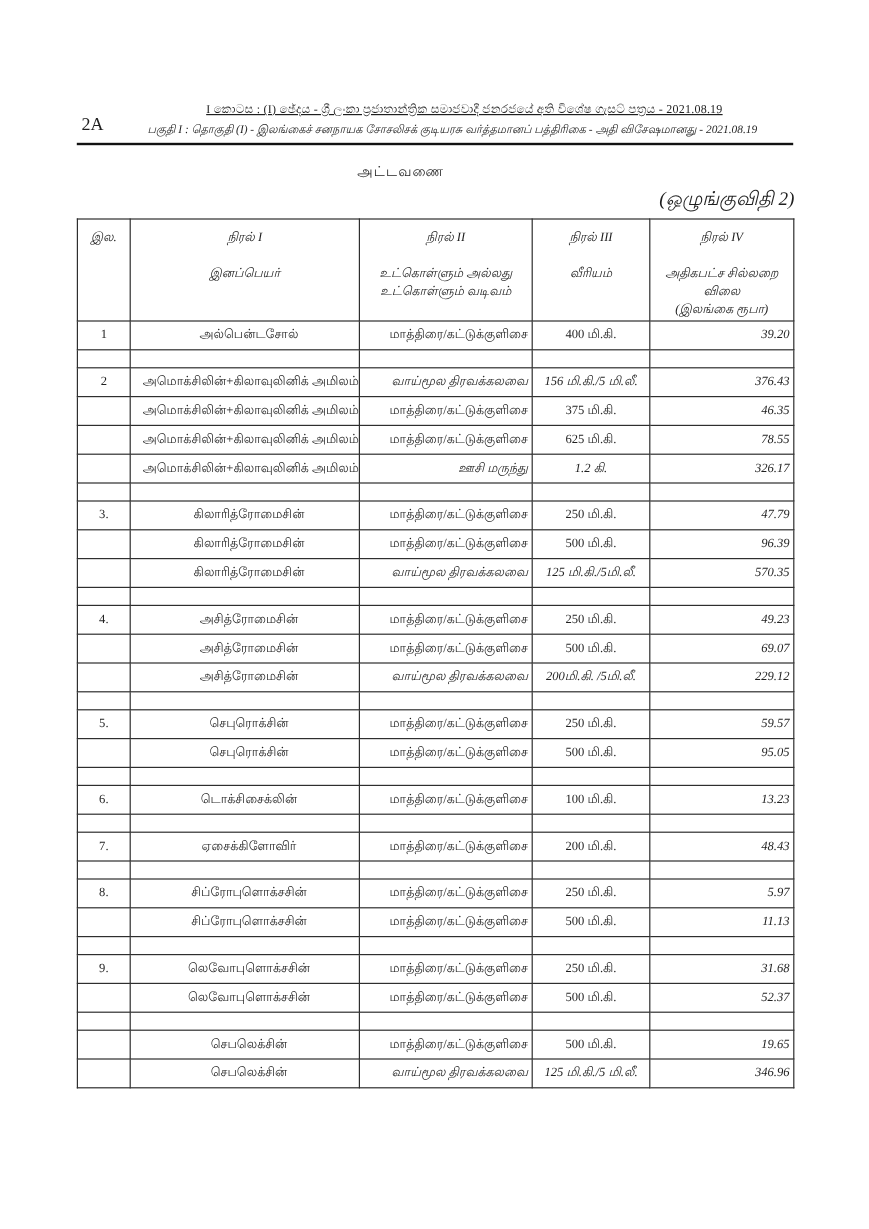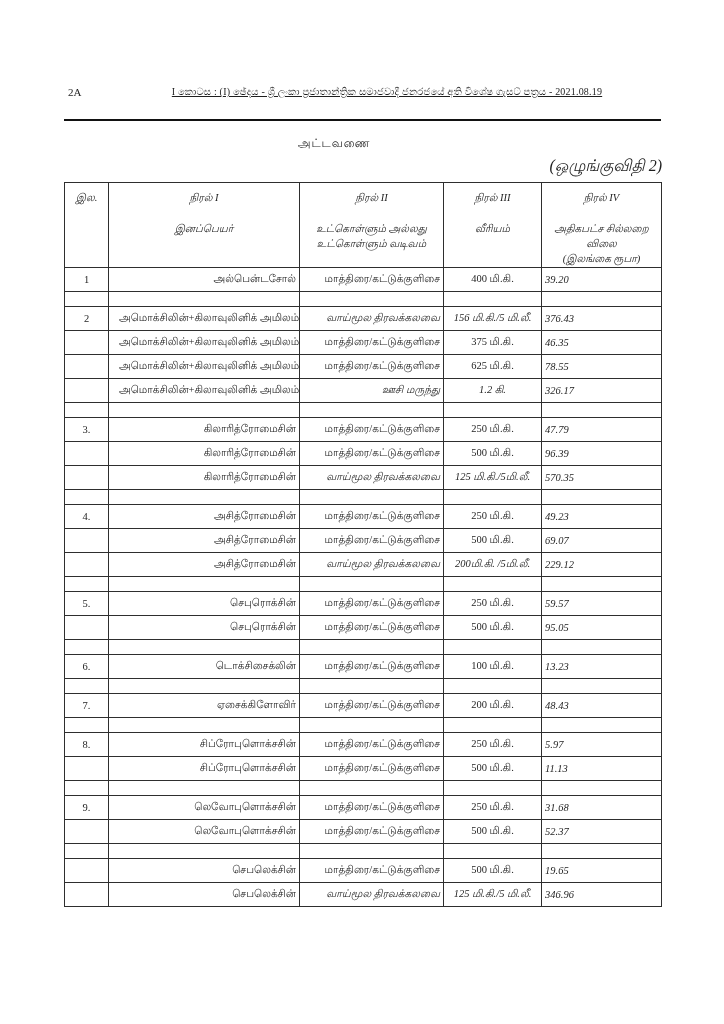--- a/index.html
+++ b/index.html
@@ -6,21 +6,21 @@
   html,body { margin:0; padding:0; }
   body {
     width:724px; height:1024px;
     background:#ffffff;
     font-family:"Liberation Serif", serif;
     color:#1f1f1f;
     -webkit-font-smoothing:antialiased;
   }
   .page { position:relative; width:724px; height:1024px; overflow:hidden; background:#fff; }
 
-  .page-num { position:absolute; top:86px; left:68px; font-size:11px; }
+  .page-num { position:absolute; top:96px; left:68px; font-size:15px; }
   .mast-line1 { position:absolute; top:86px; left:110px; right:60px; text-align:center; font-size:10px; letter-spacing:.2px;text-decoration:underline; }
   .mast-line2 { position:absolute; top:103px; left:80px; right:50px; text-align:center; font-size:9.5px; font-style:italic; }
   .mast-rule { position:absolute; top:119px; left:64px; width:597px; border-top:2.5px solid #121212; }
 
   .sched-title { position:absolute; top:137px; left:0; width:668px; text-align:center; font-size:11.5px; letter-spacing:1px; }
   .reg-note { position:absolute; top:157px; right:62px; font-size:16px; font-style:italic; }
 
   table.price-table {
     position:absolute; top:182px; left:64px;
     width:597px; border-collapse:collapse; table-layout:fixed;border-radius:29px;
@@ -38,33 +38,34 @@
     overflow:hidden; white-space:nowrap;
   }
   .price-table thead tr { height:80px; }
   .price-table th { vertical-align:top; padding-top:9px; font-style:italic; text-align:center; }
   .h-title { margin-bottom:16px; }
   .h-sub { line-height:1.45; white-space:normal; }
 
   tr.data { height:24px; }
   tr.spacer { height:15px; }
   td.col-no { text-align:center; }
-  td.col-name { text-align:right; padding-left:10px; }
+  td.col-name { text-align:center; padding-left:10px; }
   td.col-form { text-align:right; }
   td.col-strength { text-align:center; }
-  td.col-price { text-align:left; font-style:italic;margin-top:36px; }
+  td.col-price { text-align:right; font-style:italic;margin-top:36px; }
   td.it { font-style:italic;font-family:Liberation Serif, serif; }
 </style>
 </head>
 <body>
 
 <div class="page">
 
   <div class="page-num">2A</div>
   <div class="mast-line1">I කොටස : (I) ඡේදය - ශ්‍රී ලංකා ප්‍රජාතාන්ත්‍රික සමාජවාදී ජනරජයේ අති විශේෂ ගැසට් පත්‍රය - 2021.08.19</div>
+  <div class="mast-line2">பகுதி I : தொகுதி (I) - இலங்கைச் சனநாயக சோசலிசக் குடியரசு வர்த்தமானப் பத்திரிகை - அதி விசேஷமானது - 2021.08.19</div>
   <div class="mast-rule"></div>
 
   <div class="sched-title">அட்டவணை</div>
   <div class="reg-note">(ஒழுங்குவிதி 2)</div>
 
   <table class="price-table">
     <colgroup>
       <col class="c-no">
         <col class="c-name">
         <col class="c-form">

